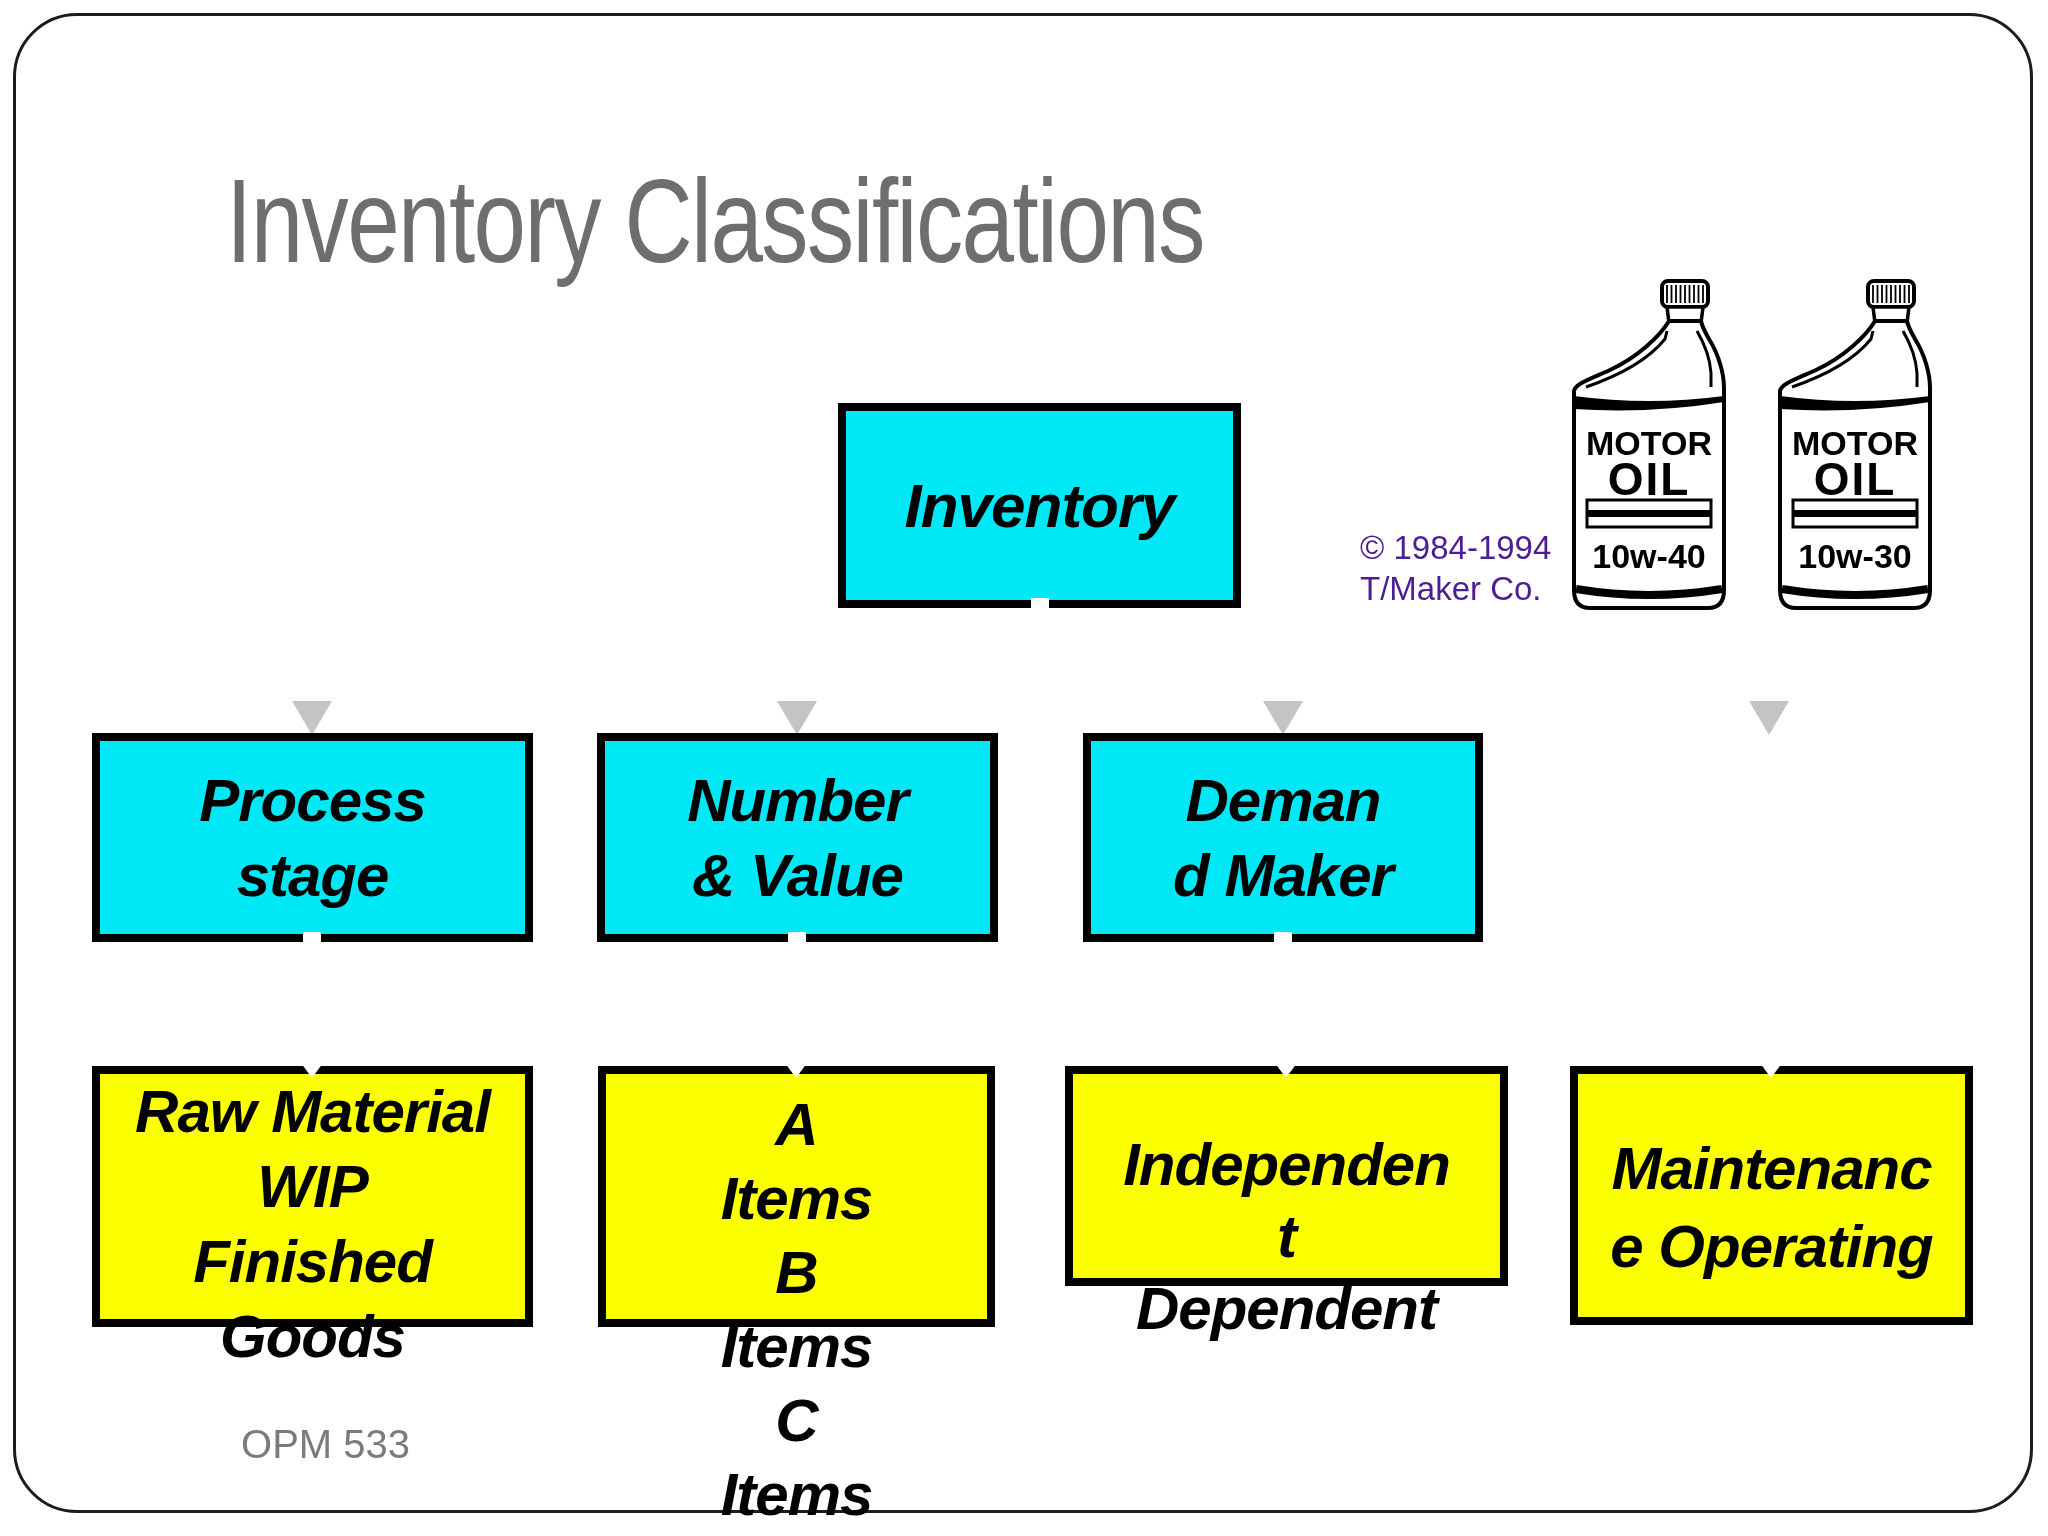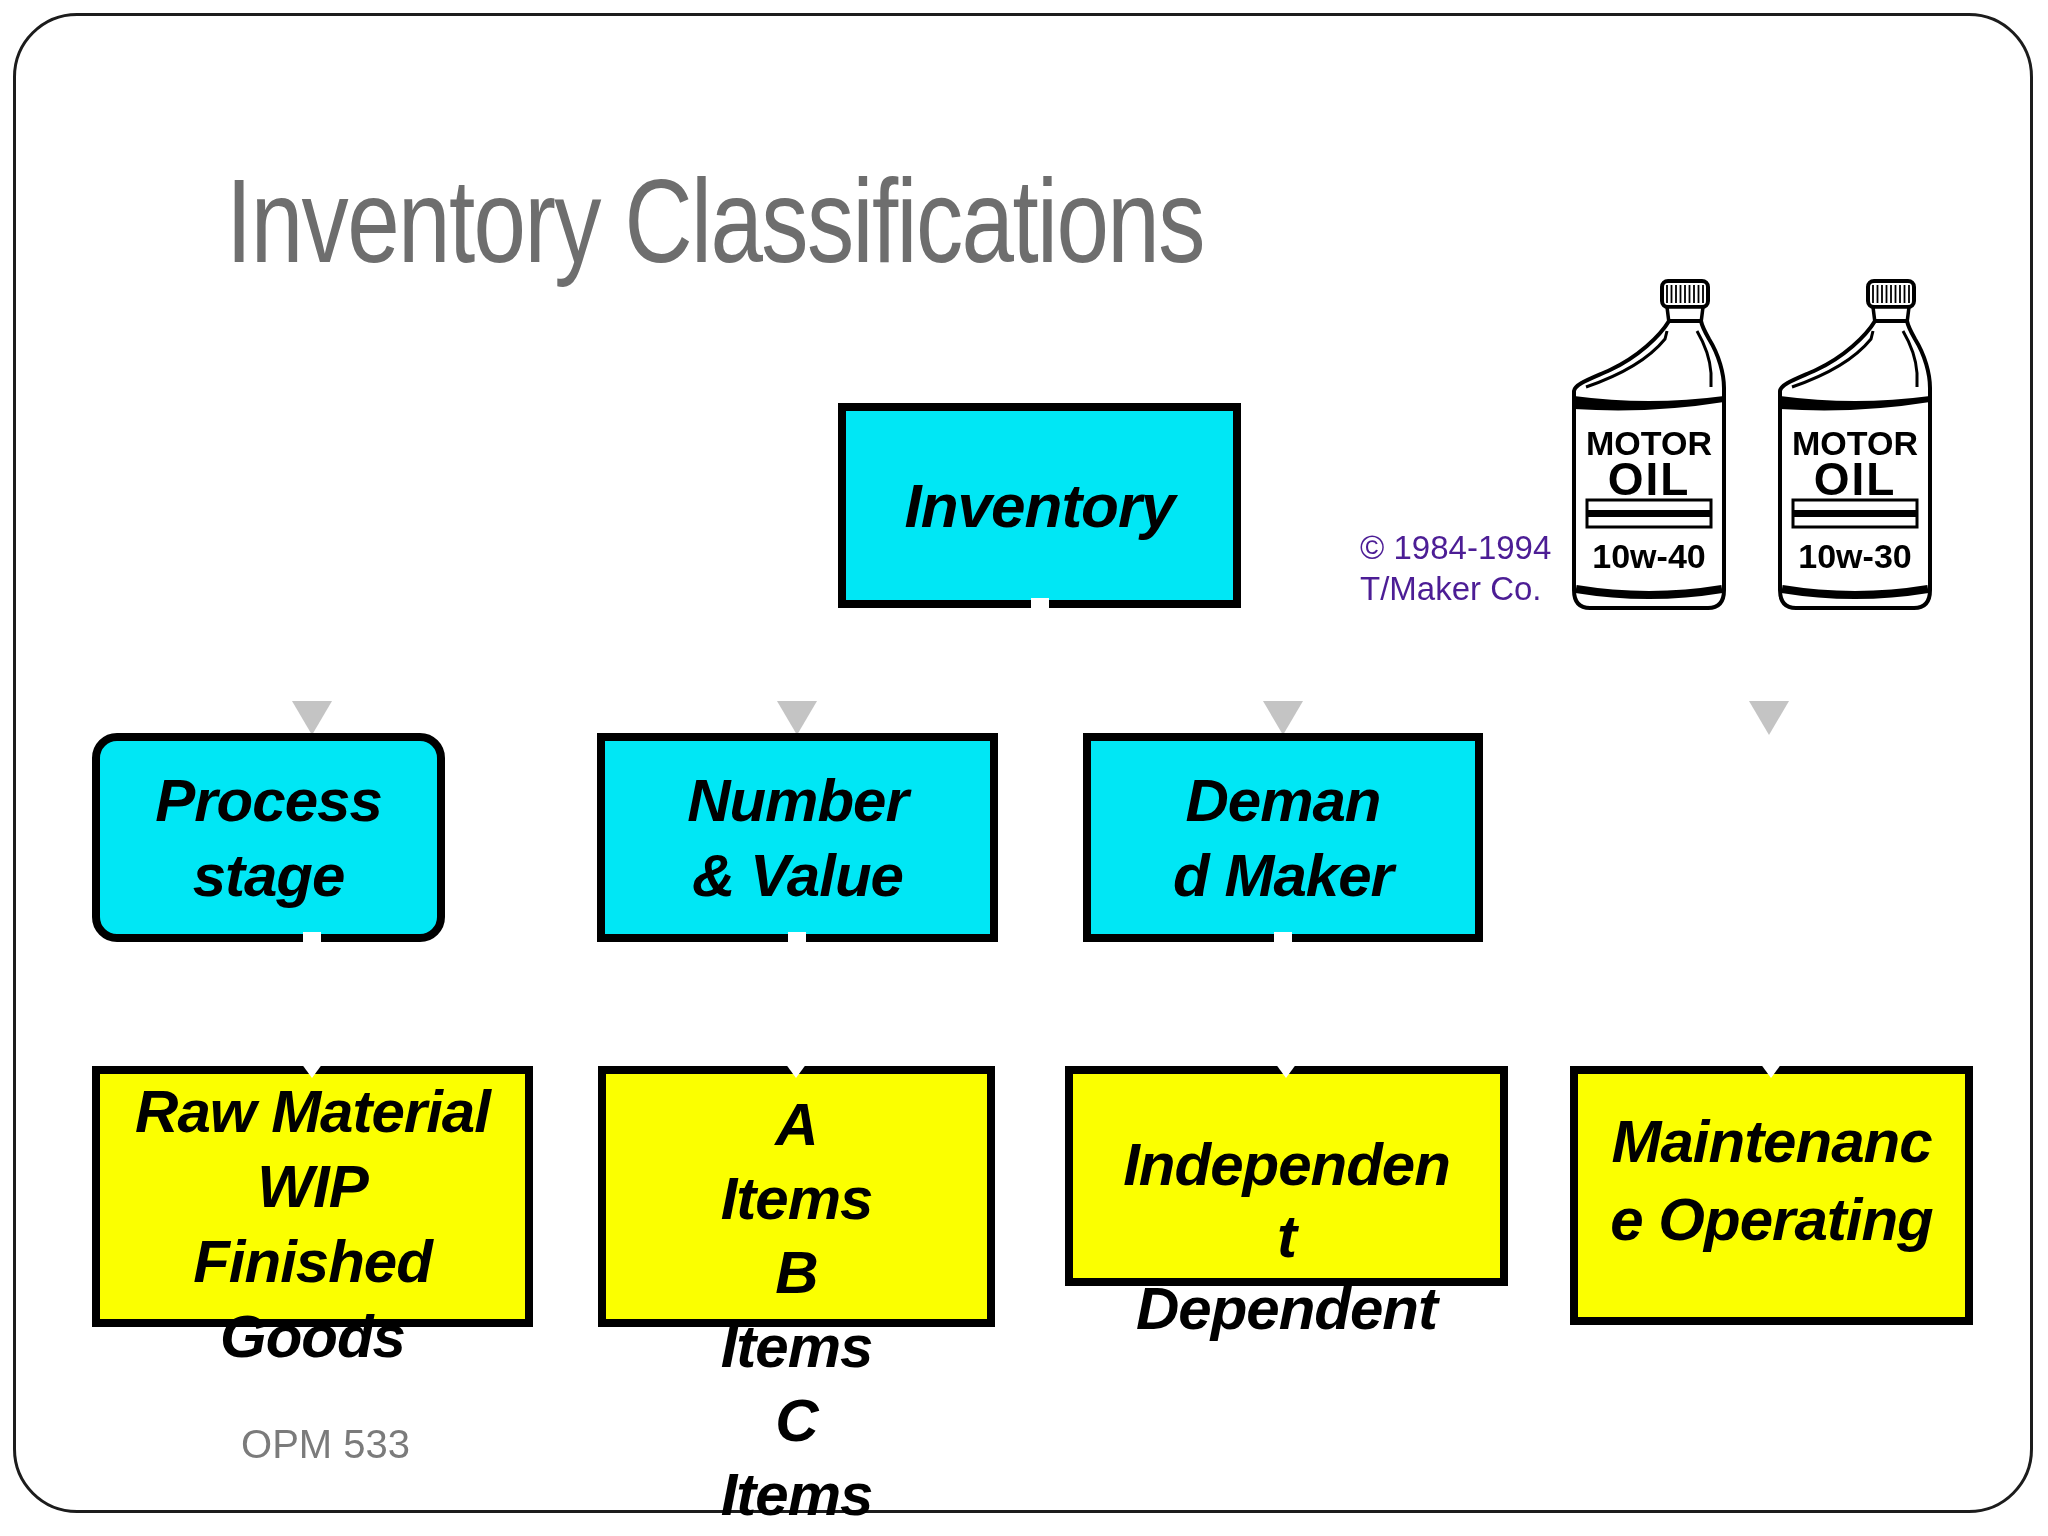--- a/index.html
+++ b/index.html
@@ -10,33 +10,33 @@
   .title-wrap{position:absolute;left:226px;top:160px;white-space:nowrap;}
   .title{display:inline-block;font-size:118px;line-height:1.05;color:#6e6e6e;
          letter-spacing:-2px;transform:scaleX(0.80);transform-origin:left top;}
   .box{position:absolute;box-sizing:border-box;border:8px solid #000;
        display:flex;align-items:center;justify-content:center;text-align:center;
        font-weight:bold;color:#000;letter-spacing:-1px;overflow:visible;font-style:italic;}
   .cyan{background:var(--box-cyan,#00E7F5);}
   .yellow{background:var(--box-yellow,#FBFF00);}
   .box .lines{white-space:pre-line;}
   .root-box{left:838px;top:403px;width:403px;height:205px;font-size:62px;}
-  .c1{left:92px;top:733px;width:353px;height:209px;font-size:60px;line-height:75px;border-radius:25px;}
+  .c1{left:92px;top:733px;width:441px;height:209px;font-size:60px;line-height:75px;}
   .c2{left:597px;top:733px;width:401px;height:209px;font-size:60px;line-height:75px;}
   .c3{left:1083px;top:733px;width:400px;height:209px;font-size:60px;line-height:75px;}
   .c4{left:1568px;top:733px;width:402px;height:209px;font-size:60px;line-height:75px;}
   .ybox{display:block;}
   .y1{left:92px;top:1066px;width:441px;height:261px;font-size:60px;line-height:75px;}
   .y1 .lines{}
   .y2{left:598px;top:1066px;width:397px;height:261px;font-size:60px;line-height:74px;}
   .y2 .lines{margin-top:14px;}
   .y3{left:1065px;top:1066px;width:443px;height:220px;font-size:60px;line-height:72px;}
   .y3 .lines{margin-top:55px;}
   .y4{left:1570px;top:1066px;width:403px;height:259px;font-size:60px;line-height:78px;}
-  .y4 .lines{margin-top:29px;}
+  .y4 .lines{margin-top:56px;}
   .tri{position:absolute;width:0;height:0;border-left:20px solid transparent;
        border-right:20px solid transparent;border-top:34px solid var(--connector-gray,#C4C4C4);}
   .t1{left:292px;top:701px;} .t2{left:777px;top:701px;}
   .t3{left:1263px;top:701px;} .t4{left:1749px;top:701px;}
   .notch{position:absolute;width:18px;height:14px;background:#fff;}
   .n-root{left:1031px;top:598px;}
   .n1{left:303px;top:932px;} .n2{left:788px;top:932px;}
   .n3{left:1274px;top:932px;} .n4{left:1760px;top:932px;}
   .vnotch{position:absolute;width:0;height:0;border-left:11px solid transparent;
        border-right:11px solid transparent;border-top:15px solid #fff;}

